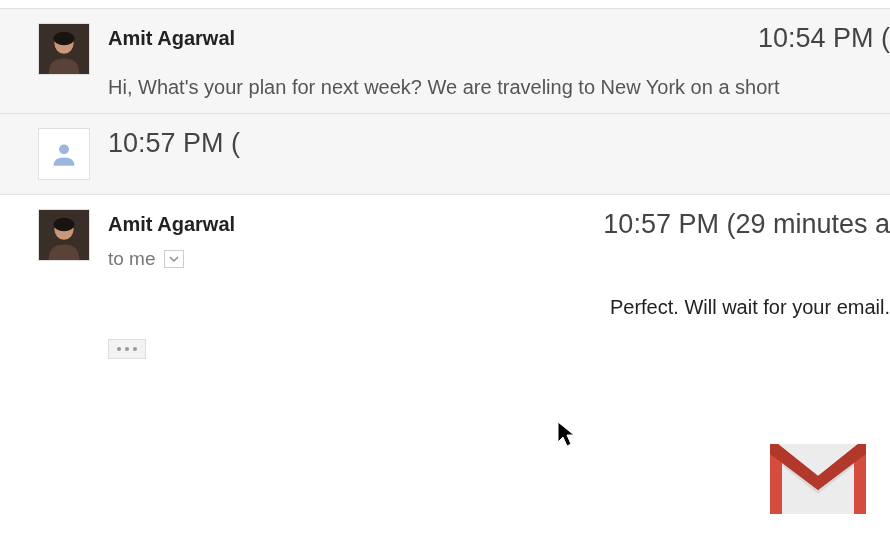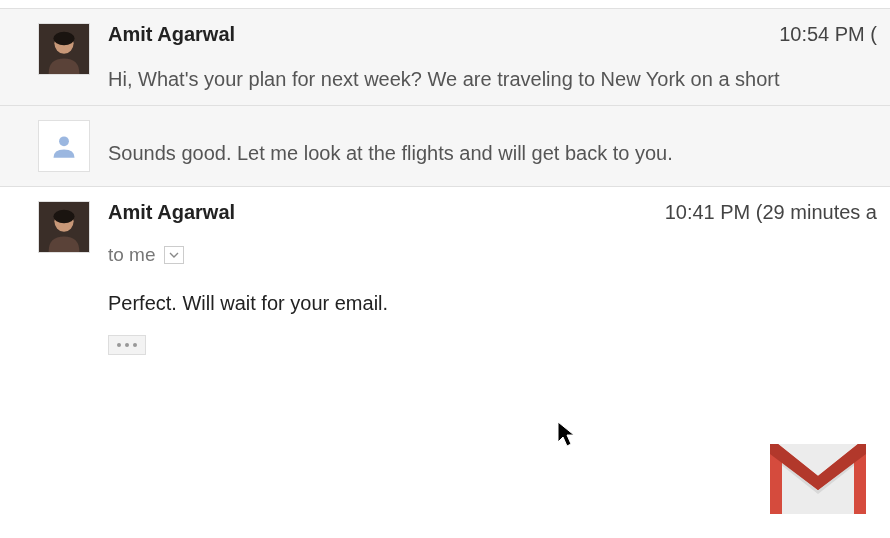--- a/index.html
+++ b/index.html
@@ -47,38 +47,38 @@
       align-items: center;
       gap: 20px;
     }
     .sender {
       font-size: 20px;
       font-weight: 700;
       color: #222;
       white-space: nowrap;
     }
     .time {
-      font-size: 20px;
+      font-size: 27px;
       color: #444;
       white-space: nowrap;
-      padding-right: 13px;
+      padding-right: 0;
     }
     .snippet, .content {
       font-size: 20px;
       color: #555;
       margin-top: 22px;
       white-space: nowrap;
       overflow: hidden;
     }
-    .expanded .content { color: #222; white-space: normal; margin-top: 26px; }
+    .expanded .content { color: #222; white-space: normal; margin-top: 26px; text-align: right; }
     .recipient-row {
       display: flex;
       align-items: center;
       gap: 8px;
-      margin-top: 20px;
+      margin-top: 8px;
       color: #777;
       font-size: 19px;
     }
     .details-toggle {
       width: 20px;
       height: 18px;
       border: 1px solid #ccc;
       background: #fff;
       display: flex;
       align-items: center;
@@ -140,38 +140,38 @@
 
   <div class="message collapsed">
     <div class="avatar">
       <svg class="placeholder" viewBox="0 0 24 24">
         <circle cx="12" cy="8" r="4.2" fill="#9bb7e0"></circle>
         <path d="M3 22 Q3 15 12 15 Q21 15 21 22 Z" fill="#9bb7e0"></path>
       </svg>
     </div>
     <div class="msg-body">
       <div class="msg-header">
+        <span class="time">10:57 PM (</span>
       </div>
-      <div class="snippet">Sounds good. Let me look at the flights and will get back to you.</div>
     </div>
   </div>
 
   <div class="message expanded" style="border-bottom:none;">
     <div class="avatar">
       <svg viewBox="0 0 52 52">
         <rect width="52" height="52" fill="#3a2e28"></rect>
         <ellipse cx="26" cy="20" rx="10" ry="11" fill="#c89878"></ellipse>
         <path d="M10 52 Q10 36 26 36 Q42 36 42 52 Z" fill="#5a4238"></path>
         <ellipse cx="26" cy="15" rx="11" ry="7" fill="#1a1410"></ellipse>
       </svg>
     </div>
     <div class="msg-body">
       <div class="msg-header">
         <span class="sender">Amit Agarwal</span>
-        <span class="time">10:41 PM (29 minutes a</span>
+        <span class="time">10:57 PM (29 minutes a</span>
       </div>
       <div class="recipient-row">
         <span>to me</span>
         <span class="details-toggle">
           <svg viewBox="0 0 10 6">
               <path d="M1 1 L5 5 L9 1" stroke="#888" stroke-width="1.4" fill="none"></path>
             </svg>
         </span>
       </div>
       <div class="content">Perfect. Will wait for your email.</div>

